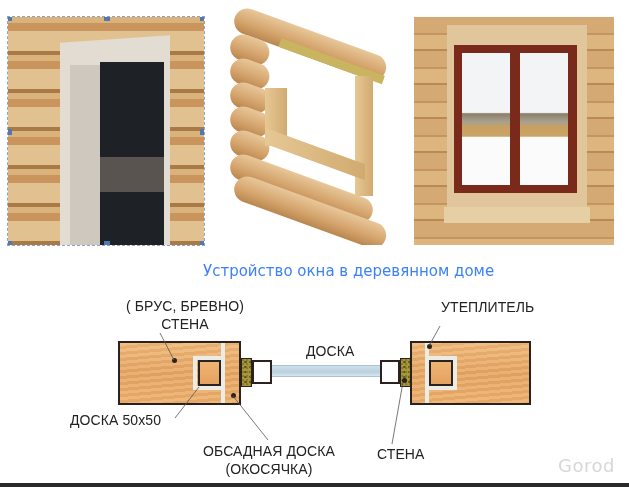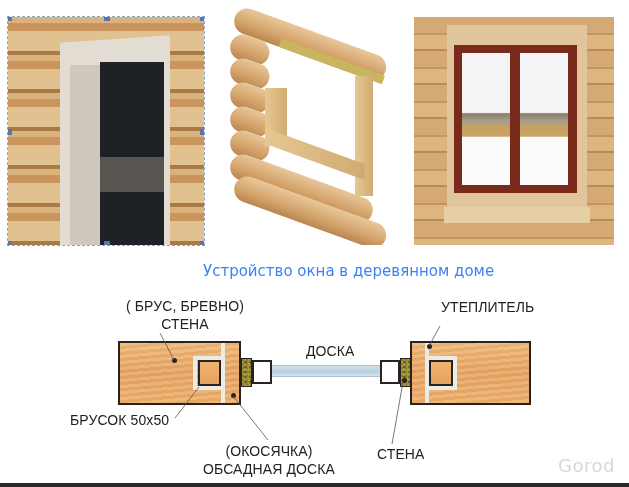--- a/index.html
+++ b/index.html
@@ -138,21 +138,21 @@
   <line x1="403" y1="382" x2="392" y2="444" stroke="#555" stroke-width="0.8"></line>
   <line x1="429" y1="346" x2="440" y2="326" stroke="#555" stroke-width="0.8"></line>
 </svg>
 
 <div class="lbl lbl-c" style="left:110px;top:297px;width:150px;">
   <div>( БРУС, БРЕВНО)</div>
   <div>СТЕНА</div>
 </div>
 <div class="lbl" style="left:306px;top:343px;">ДОСКА</div>
 <div class="lbl" style="left:441px;top:299px;">УТЕПЛИТЕЛЬ</div>
-<div class="lbl" style="left:70px;top:412px;">БРУСОК 50x50</div>
+<div class="lbl" style="left:70px;top:412px;">ДОСКА 50x50</div>
 <div class="lbl lbl-c" style="left:189px;top:442px;width:160px;">
+  <div>ОБСАДНАЯ ДОСКА</div>
   <div>(ОКОСЯЧКА)</div>
-  <div>ОБСАДНАЯ ДОСКА</div>
 </div>
 <div class="lbl" style="left:377px;top:446px;">СТЕНА</div>
 
 <div id="watermark">Gorod</div>
 <div id="bottom-bar"></div>
 
 </body></html>

